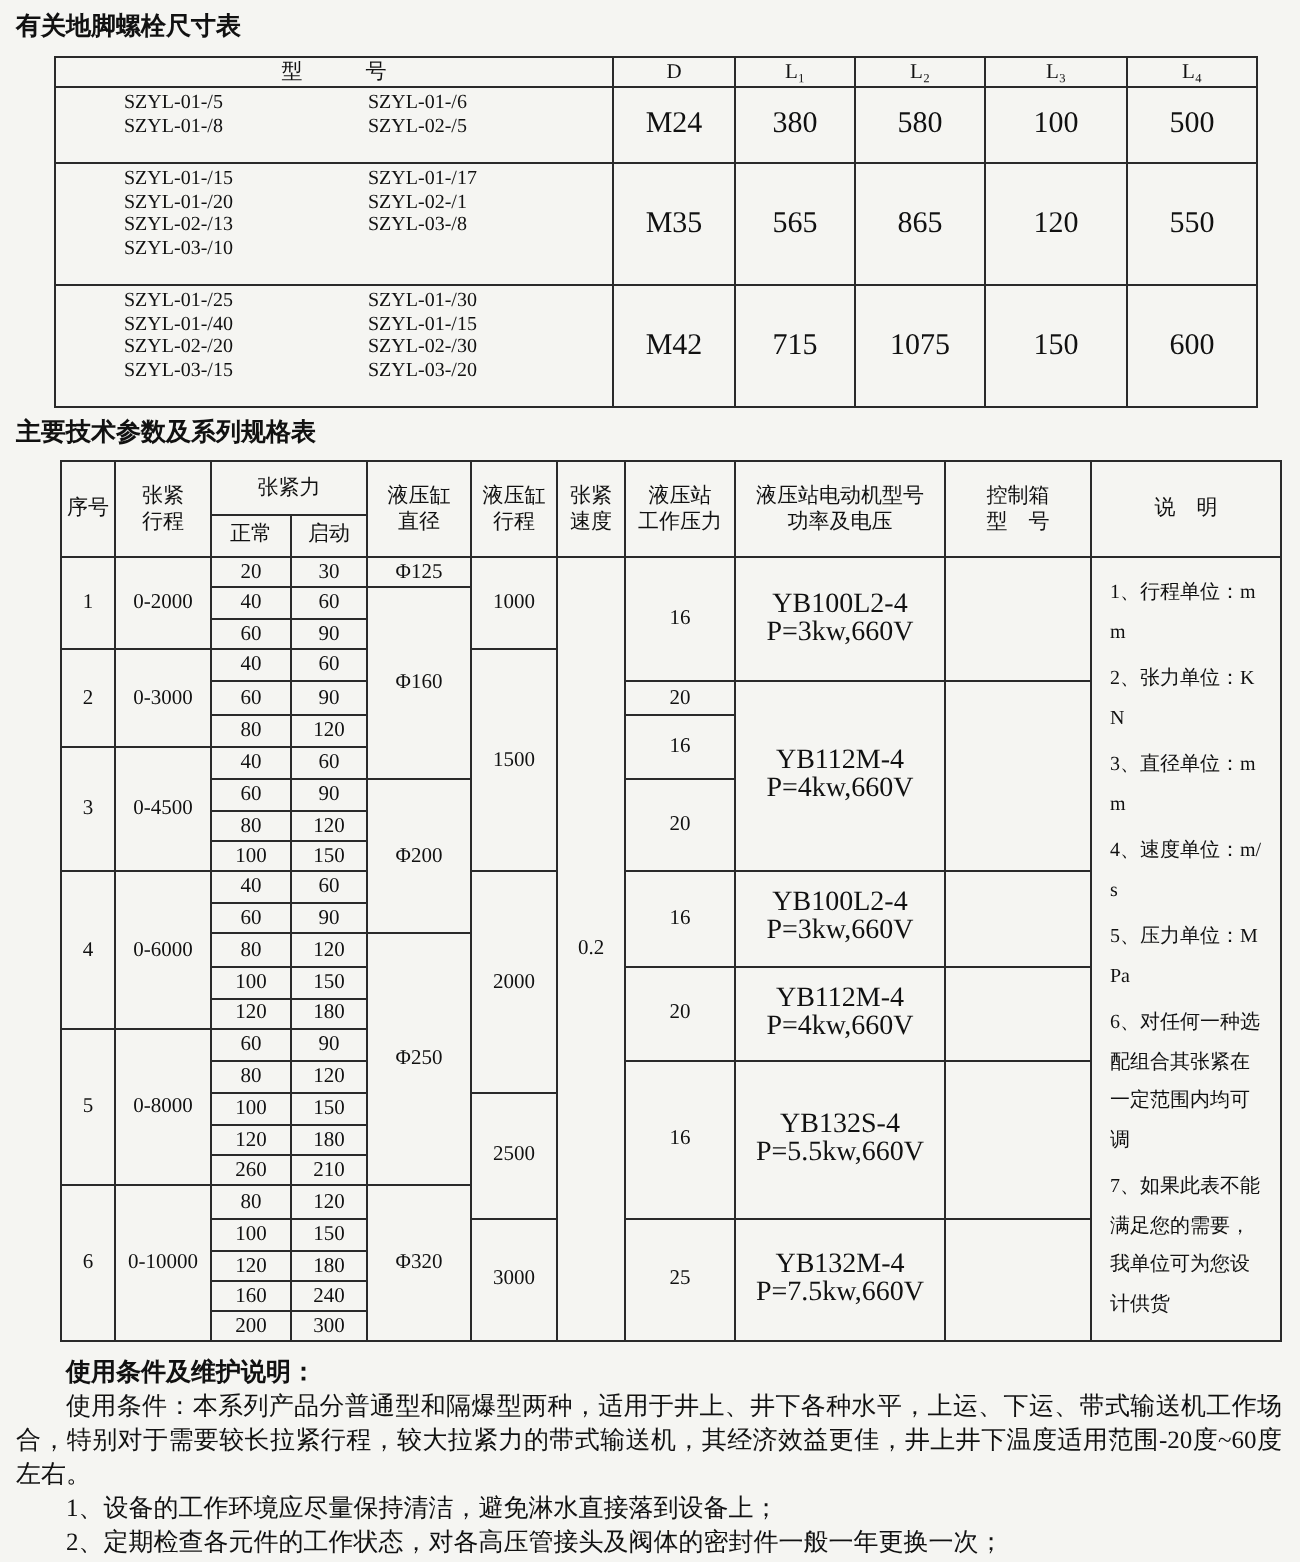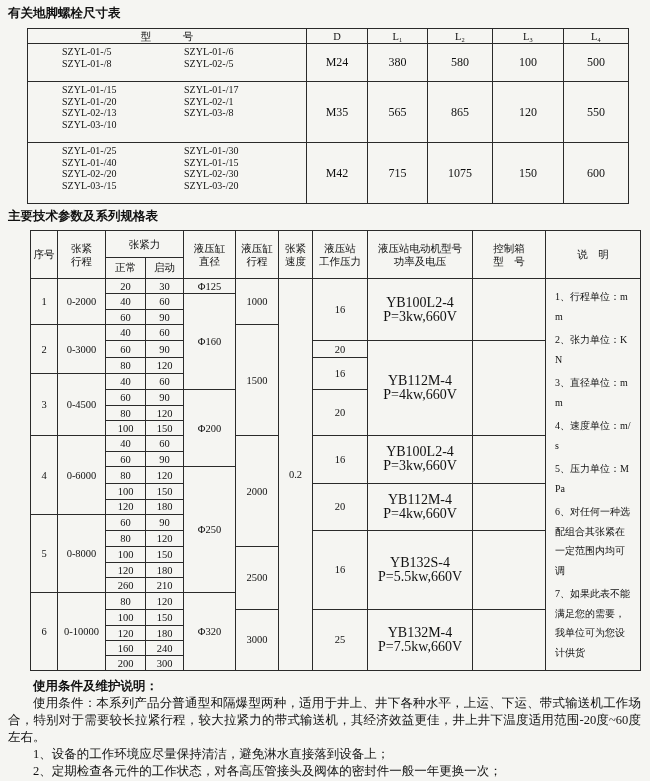--- a/index.html
+++ b/index.html
@@ -23,21 +23,21 @@
   td,th{border:1px solid #2a2a2a;padding:0;text-align:center;vertical-align:middle;}
   .bolt-table{width:601px;margin-left:27px;font-size:10px;}
   .bolt-table th{
     font-weight:normal;font-size:10.5px;height:14px;line-height:13px;white-space:pre;
   }
   .bolt-table td{line-height:10.5px;padding:2px 0;}
   .bolt-table .models{padding:2px 0 12px 34px;}
   .models-wrap{display:flex;text-align:left;}
   .models-wrap .mcol{width:50%;}
   .models-wrap .mcol div{line-height:11.5px;white-space:nowrap;}
-  .bolt-table .num{font-size:12px;}
+  .bolt-table .num{font-size:15px;}
 
   
   .spec-table{width:610px;margin-left:30px;font-size:10.5px;}
   .spec-table th{
     font-weight:normal;font-size:10.5px;white-space:pre-line;line-height:13px;
   }
   .spec-table thead tr.h1 th{height:26px;}
   .spec-table thead tr.h2 th{height:20px;font-family:Liberation Mono, monospace;}
   .spec-table td{height:14px;line-height:13px;}
   .spec-table td.motor div{line-height:14px;}

